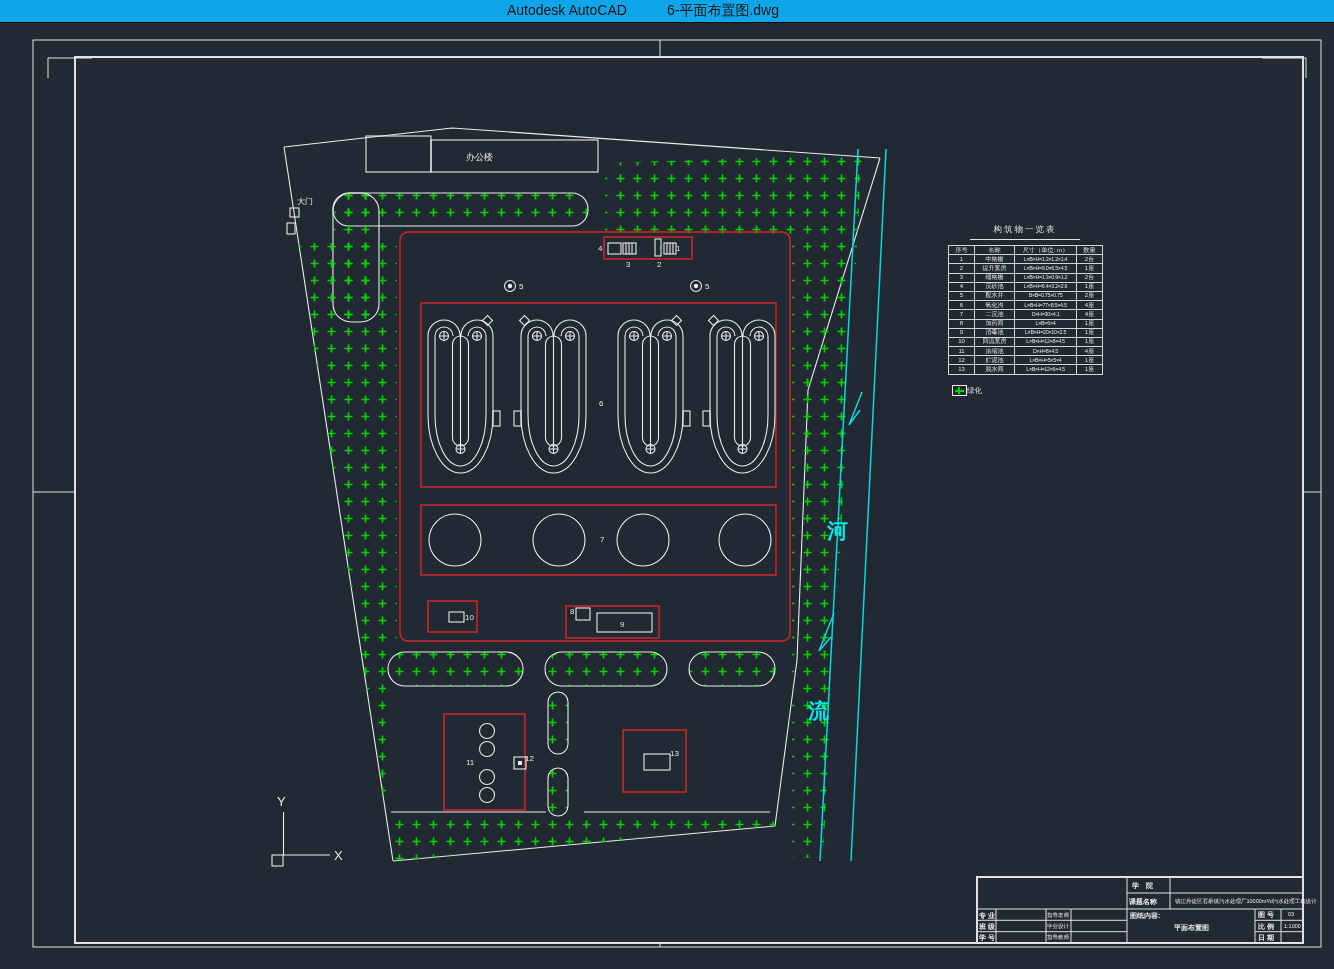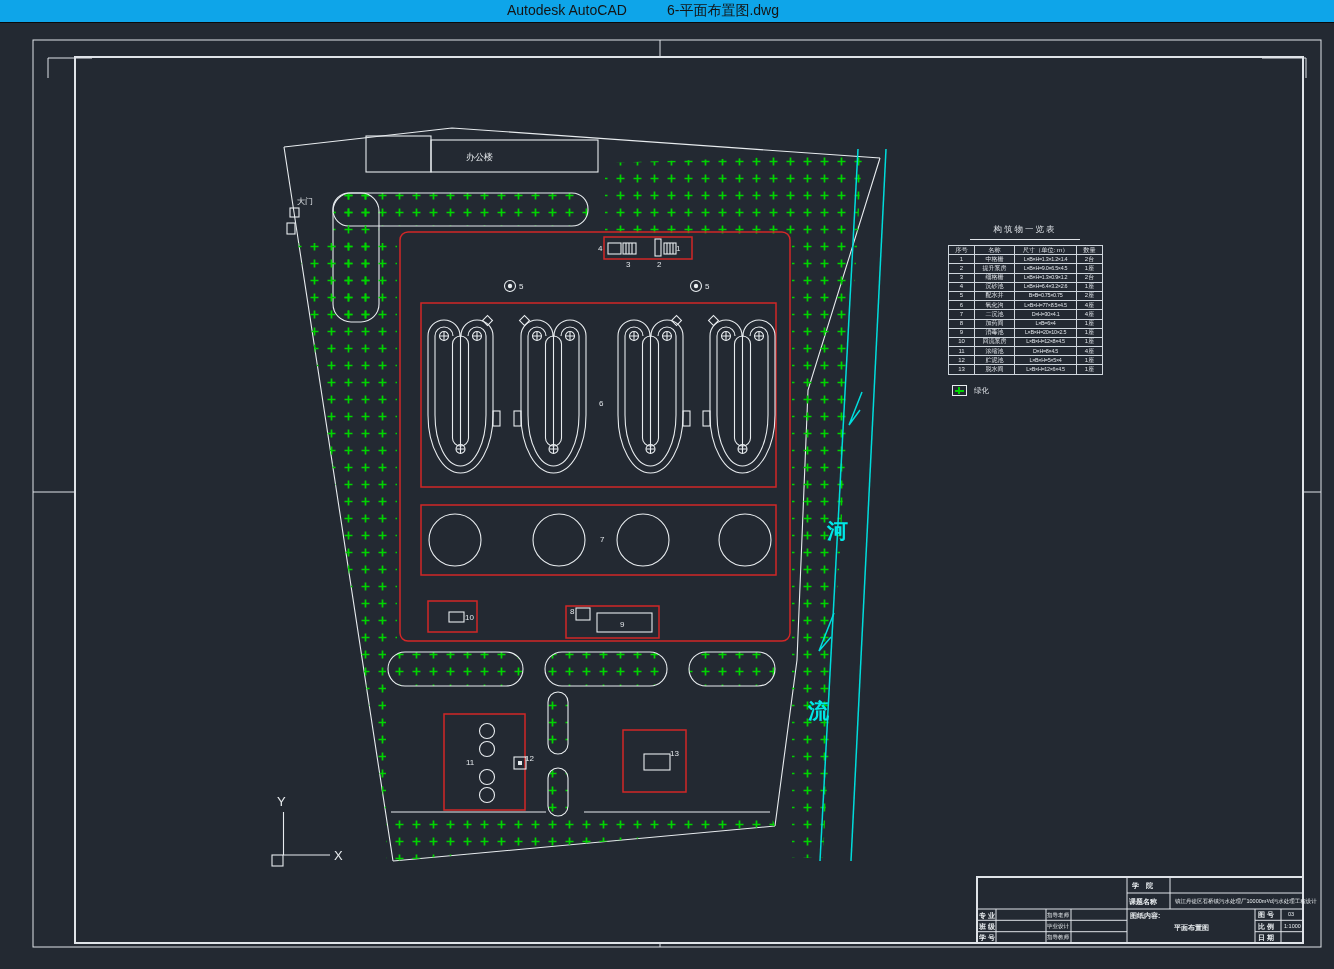--- a/index.html
+++ b/index.html
@@ -34,21 +34,21 @@
   #struct .rule{width:110px;margin:0 auto 5px;border-bottom:1.6px solid #dfe3e8;}
   #struct table{border-collapse:collapse;width:154px;table-layout:fixed;}
   #struct td{border:1px solid #cfd6dd;font-size:6px;line-height:7.2px;height:8.2px;
     padding:0;text-align:center;overflow:hidden;white-space:nowrap;color:#dfe3e8;}
   #struct tr.hd td{font-size:6.2px;}
   #struct td.dim{font-size:5.4px;letter-spacing:-0.3px;}
   #legend{position:absolute;left:952px;top:385px;display:flex;align-items:center;color:#dfe3e8;}
   #legend .sw{width:13px;height:9px;border:1px solid #e8ecef;position:relative;background:#232932;}
   #legend .sw:before{content:"";position:absolute;left:5px;top:1px;width:2px;height:7px;background:#00d400;}
   #legend .sw:after{content:"";position:absolute;left:2px;top:3.5px;width:9px;height:2px;background:#00d400;}
-  #legend .lg{font-size:7.5px;margin-left:7px;}
+  #legend .lg{font-size:7.5px;}
 </style>
 </head>
 <body>
 
 <div id="stage">
 
   <div id="titlebar">
     <span id="app-title">Autodesk AutoCAD</span>
     <span id="doc-title">6-平面布置图.dwg</span>
   </div>

